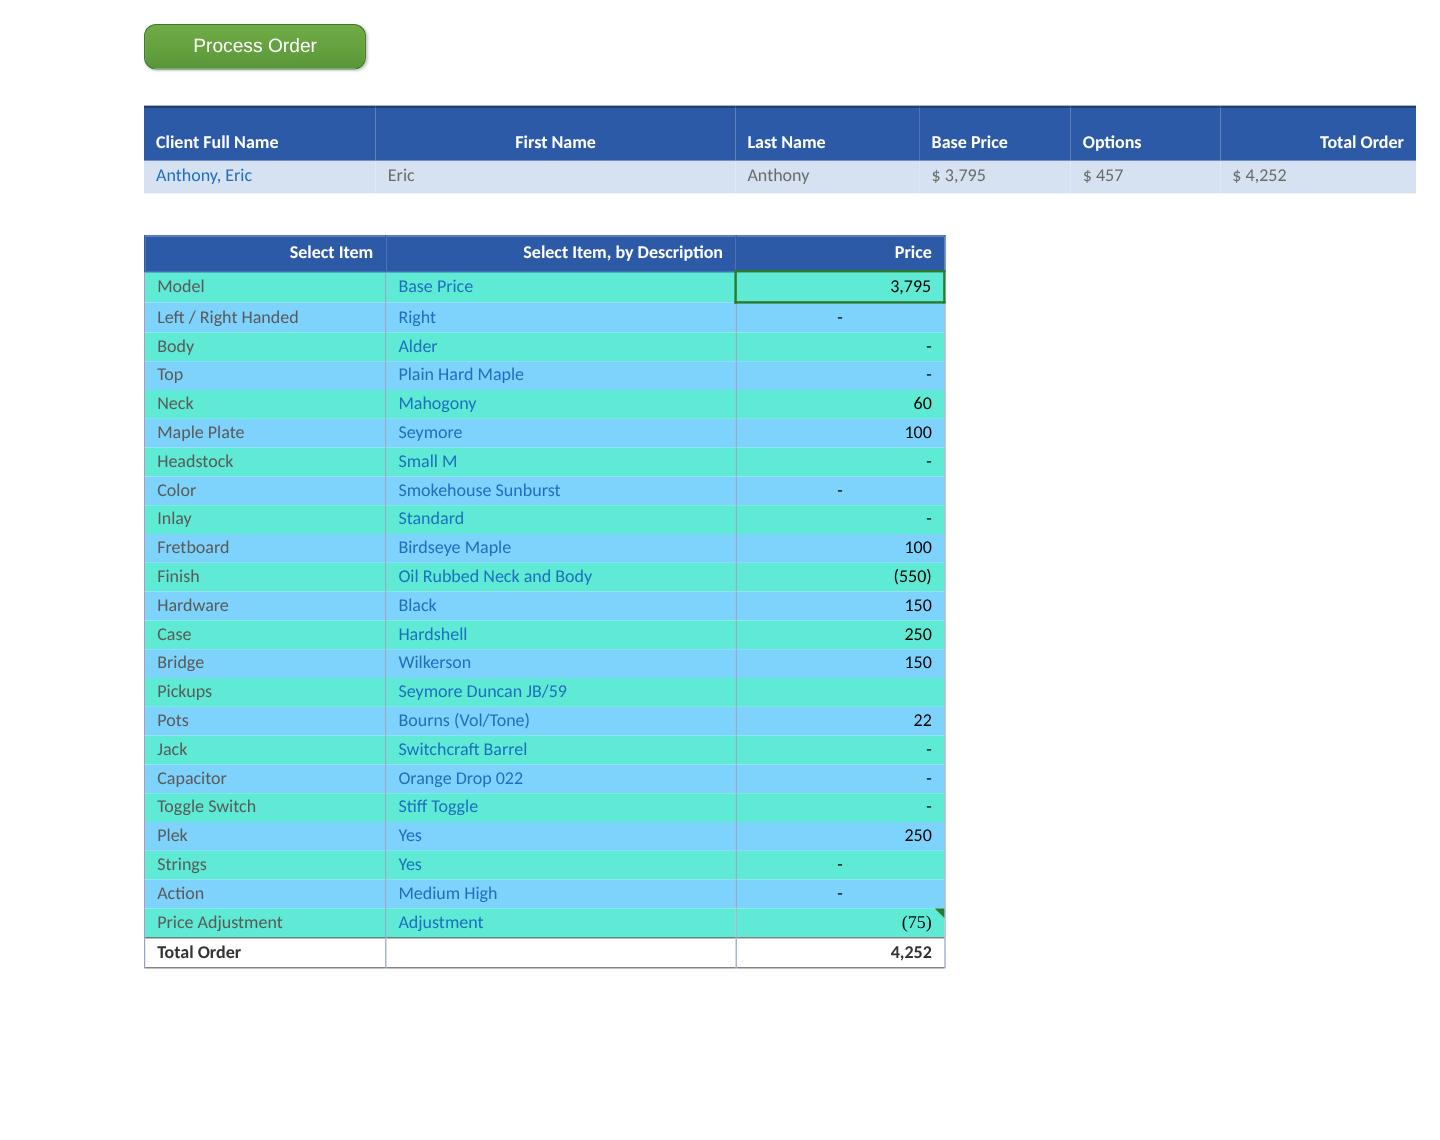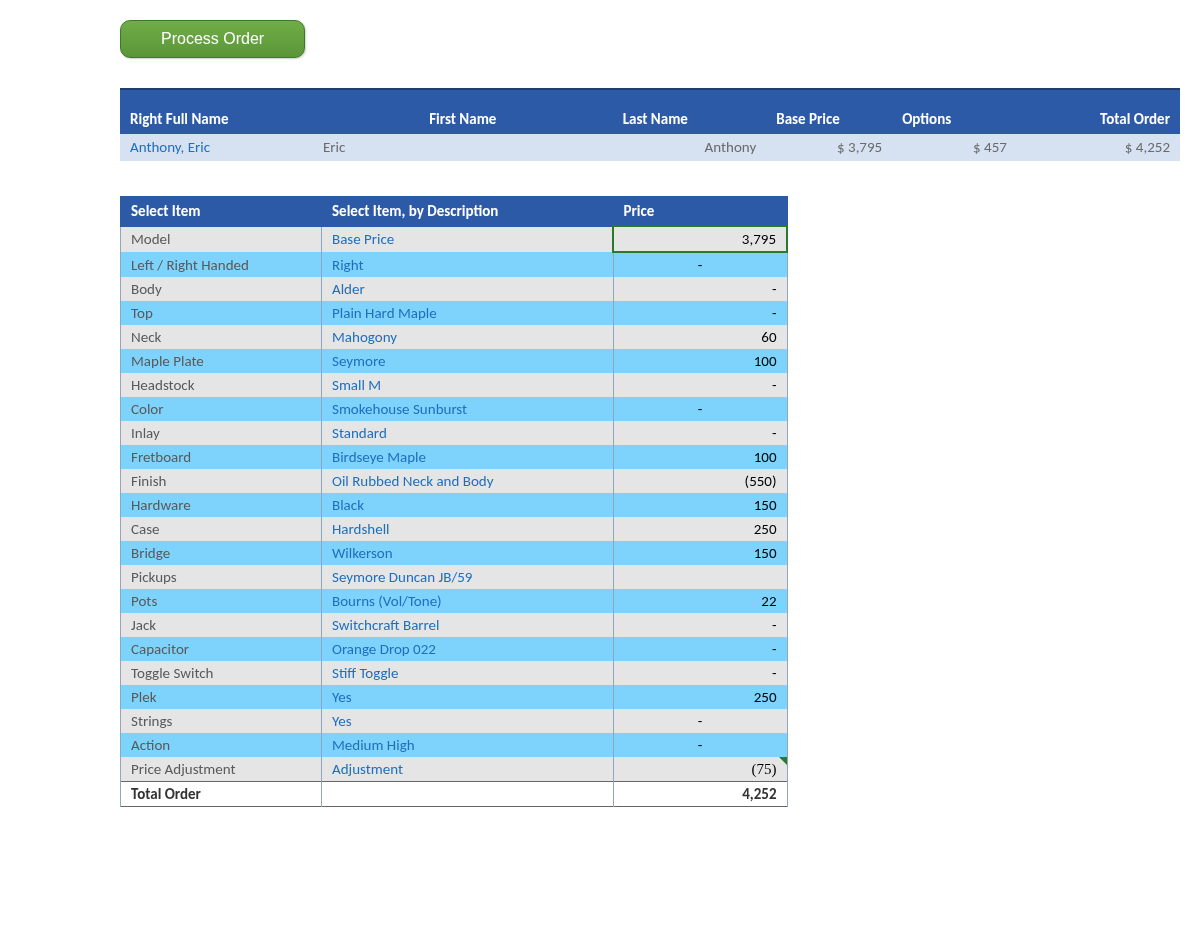--- a/index.html
+++ b/index.html
@@ -41,43 +41,43 @@
   }
   .tbl th.center { text-align: center; }
   .tbl th.right { text-align: right; }
   .client-row td {
     background: #d6e1f1;
     padding: 4px 10px;
     border-bottom: 1px solid #d6e1f1;
   }
   .client-row td.blue-text { color: #1f6fbf; }
   .client-row td.grey { color: #6b6b6b; }
-  .client-row td.right { text-align: right; }
+  .client-row td.right { }
 
   .items-tbl {
     border-collapse: collapse;
     margin-left: 100px;
     margin-top: 35px;
     border: 1px solid #666;
   }
   .items-tbl th {
     background: #2d5aa7;
     color: #fff;
     font-weight: bold;
-    text-align: left;
+    text-align: right;
     padding: 5px 10px;
     border: 1px solid #2d5aa7;
   }
   .items-tbl td {
     padding: 3px 10px;
     border-left: 1px solid #8fa6c2;
     border-right: 1px solid #8fa6c2;
     font-size: 15px;
   }
-  .items-tbl tr.odd td { background: #e5e5e5; }
+  .items-tbl tr.odd td { background: #5eead4; }
   .items-tbl tr.even td { background: #7dd3fc; }
   .items-tbl td.cat { color: #5a5a5a; width: 180px; }
   .items-tbl td.desc { color: #1f6fbf; width: 270px; }
   .items-tbl td.price { text-align: right; width: 150px; color: #000; }
   .items-tbl td.price.center { text-align: center; }
   .items-tbl tr.selected td.price { border: 2px solid #2b7a2b; padding-left: 12px; }
   .items-tbl tr.total td {
     font-weight: bold;
     border-top: 1px solid #666;
     background: #ffffff;
@@ -98,21 +98,21 @@
 </head>
 <body>
 
 
 
 <button class="process-btn">Process Order</button>
 
 <table class="tbl">
   <tbody>
       <tr>
-    <th style="width:180px;">Right Full Name</th>
+    <th style="width:180px;">Client Full Name</th>
     <th style="width:300px;" class="center">First Name</th>
     <th style="width:140px;margin-top:32px;">Last Name</th>
     <th style="width:110px;">Base Price</th>
     <th style="width:110px;">Options</th>
     <th style="width:150px;" class="right">Total Order</th>
   </tr>
   <tr class="client-row">
     <td class="blue-text">Anthony, Eric</td>
     <td class="grey">Eric</td>
     <td class="grey right">Anthony</td>

